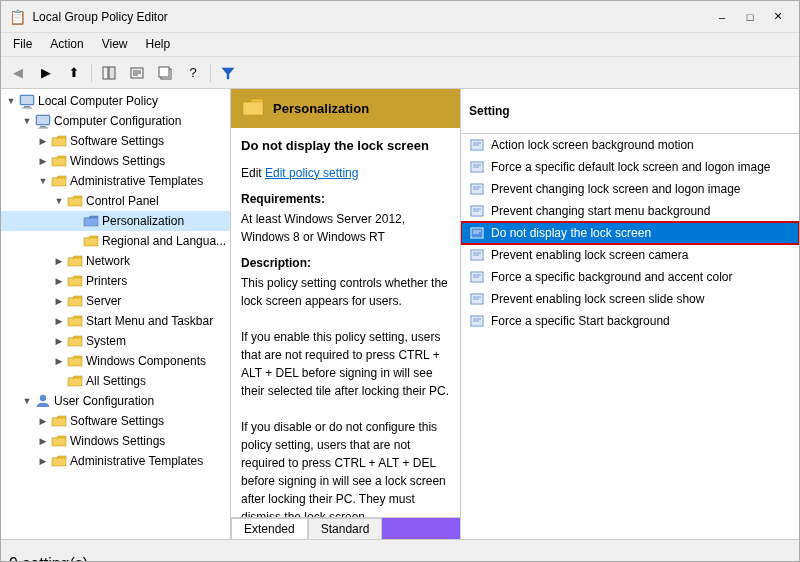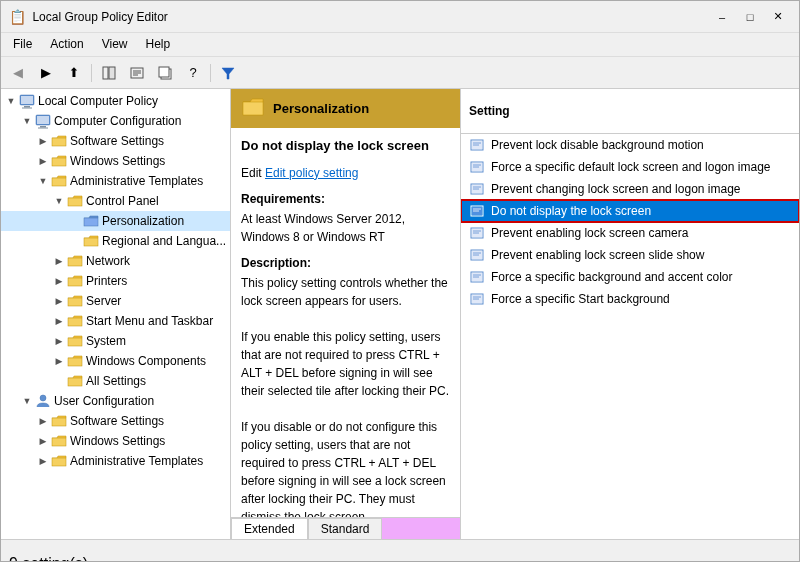--- a/index.html
+++ b/index.html
@@ -238,21 +238,21 @@
       display: flex;
       align-items: center;
       gap: 20px;
     }
     .status-item { font-size: 16px; margin-top: 26px; }
 
     
     .desc-tabs {
       display: flex;
       border-top: 1px solid #ccc;
-      background: #f0abfc;
+      background: #8b5cf6;
     }
     .desc-tab {
       padding: 3px 12px;
       font-size: 12px;
       cursor: pointer;
       border: 1px solid #ccc;
       border-bottom: none;
       margin-bottom: -1px;
       background: white;
     }
@@ -611,21 +611,21 @@
 
       <div class="settings-item">
         <span class="settings-item-icon">
           <svg width="14" height="14" viewBox="0 0 14 14">
               <rect x="1" y="2" width="12" height="10" fill="none" stroke="#6090d0" stroke-width="1"></rect>
               <rect x="2" y="3" width="10" height="8" fill="#e0e8f8"></rect>
               <line x1="3" y1="5" x2="11" y2="5" stroke="#6090d0" stroke-width="0.8"></line>
               <line x1="3" y1="7" x2="9" y2="7" stroke="#6090d0" stroke-width="0.8"></line>
             </svg>
         </span>
-        <span class="settings-item-label">Prevent lock disable background motion</span>
+        <span class="settings-item-label">Action lock screen background motion</span>
       </div>
 
       <div class="settings-item">
         <span class="settings-item-icon">
           <svg width="14" height="14" viewBox="0 0 14 14">
               <rect x="1" y="2" width="12" height="10" fill="none" stroke="#6090d0" stroke-width="1"></rect>
               <rect x="2" y="3" width="10" height="8" fill="#e0e8f8"></rect>
               <line x1="3" y1="5" x2="11" y2="5" stroke="#6090d0" stroke-width="0.8"></line>
               <line x1="3" y1="7" x2="9" y2="7" stroke="#6090d0" stroke-width="0.8"></line>
             </svg>
@@ -638,20 +638,31 @@
           <svg width="14" height="14" viewBox="0 0 14 14">
               <rect x="1" y="2" width="12" height="10" fill="none" stroke="#6090d0" stroke-width="1"></rect>
               <rect x="2" y="3" width="10" height="8" fill="#e0e8f8"></rect>
               <line x1="3" y1="5" x2="11" y2="5" stroke="#6090d0" stroke-width="0.8"></line>
               <line x1="3" y1="7" x2="9" y2="7" stroke="#6090d0" stroke-width="0.8"></line>
             </svg>
         </span>
         <span class="settings-item-label">Prevent changing lock screen and logon image</span>
       </div>
 
+      <div class="settings-item">
+        <span class="settings-item-icon">
+          <svg width="14" height="14" viewBox="0 0 14 14">
+              <rect x="1" y="2" width="12" height="10" fill="none" stroke="#6090d0" stroke-width="1"></rect>
+              <rect x="2" y="3" width="10" height="8" fill="#e0e8f8"></rect>
+              <line x1="3" y1="5" x2="11" y2="5" stroke="#6090d0" stroke-width="0.8"></line>
+              <line x1="3" y1="7" x2="9" y2="7" stroke="#6090d0" stroke-width="0.8"></line>
+            </svg>
+        </span>
+        <span class="settings-item-label">Prevent changing start menu background</span>
+      </div>
 
       <div class="settings-item selected" style="outline:2px solid #cc0000; outline-offset:-1px;">
         <span class="settings-item-icon">
           <svg width="14" height="14" viewBox="0 0 14 14">
               <rect x="1" y="2" width="12" height="10" fill="none" stroke="white" stroke-width="1"></rect>
               <rect x="2" y="3" width="10" height="8" fill="#5090e0"></rect>
               <line x1="3" y1="5" x2="11" y2="5" stroke="white" stroke-width="0.8"></line>
               <line x1="3" y1="7" x2="9" y2="7" stroke="white" stroke-width="0.8"></line>
             </svg>
         </span>
@@ -672,33 +683,33 @@
 
       <div class="settings-item">
         <span class="settings-item-icon">
           <svg width="14" height="14" viewBox="0 0 14 14">
               <rect x="1" y="2" width="12" height="10" fill="none" stroke="#6090d0" stroke-width="1"></rect>
               <rect x="2" y="3" width="10" height="8" fill="#e0e8f8"></rect>
               <line x1="3" y1="5" x2="11" y2="5" stroke="#6090d0" stroke-width="0.8"></line>
               <line x1="3" y1="7" x2="9" y2="7" stroke="#6090d0" stroke-width="0.8"></line>
             </svg>
         </span>
-        <span class="settings-item-label">Prevent enabling lock screen slide show</span>
+        <span class="settings-item-label">Force a specific background and accent color</span>
       </div>
 
       <div class="settings-item">
         <span class="settings-item-icon">
           <svg width="14" height="14" viewBox="0 0 14 14">
               <rect x="1" y="2" width="12" height="10" fill="none" stroke="#6090d0" stroke-width="1"></rect>
               <rect x="2" y="3" width="10" height="8" fill="#e0e8f8"></rect>
               <line x1="3" y1="5" x2="11" y2="5" stroke="#6090d0" stroke-width="0.8"></line>
               <line x1="3" y1="7" x2="9" y2="7" stroke="#6090d0" stroke-width="0.8"></line>
             </svg>
         </span>
-        <span class="settings-item-label">Force a specific background and accent color</span>
+        <span class="settings-item-label">Prevent enabling lock screen slide show</span>
       </div>
 
       <div class="settings-item">
         <span class="settings-item-icon">
           <svg width="14" height="14" viewBox="0 0 14 14">
               <rect x="1" y="2" width="12" height="10" fill="none" stroke="#6090d0" stroke-width="1"></rect>
               <rect x="2" y="3" width="10" height="8" fill="#e0e8f8"></rect>
               <line x1="3" y1="5" x2="11" y2="5" stroke="#6090d0" stroke-width="0.8"></line>
               <line x1="3" y1="7" x2="9" y2="7" stroke="#6090d0" stroke-width="0.8"></line>
             </svg>

